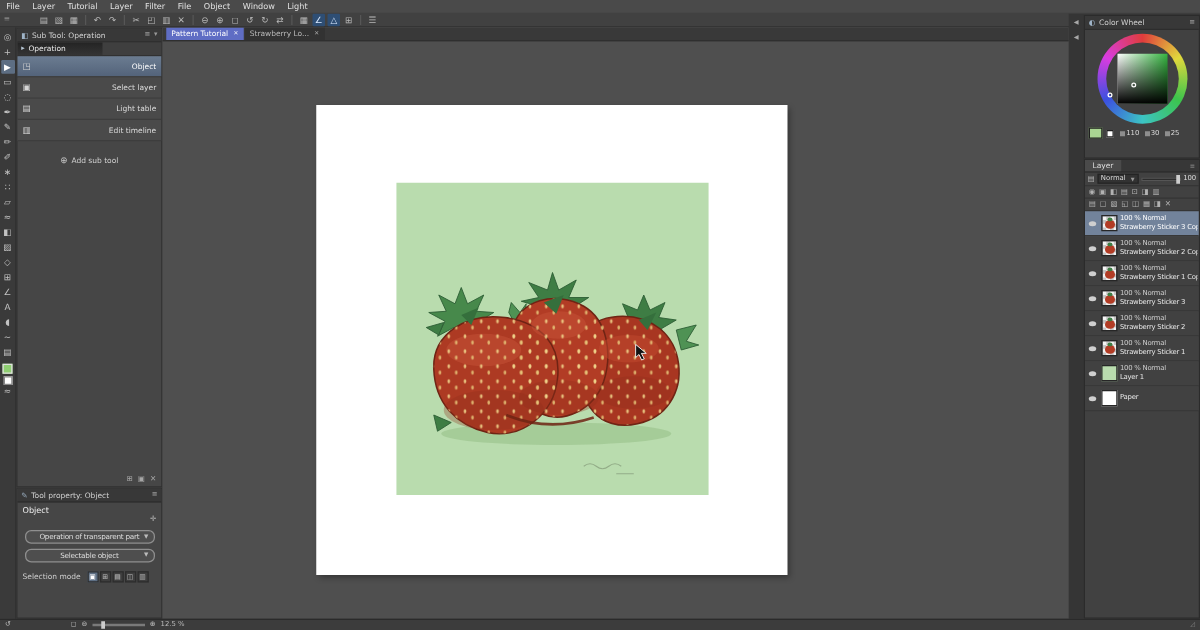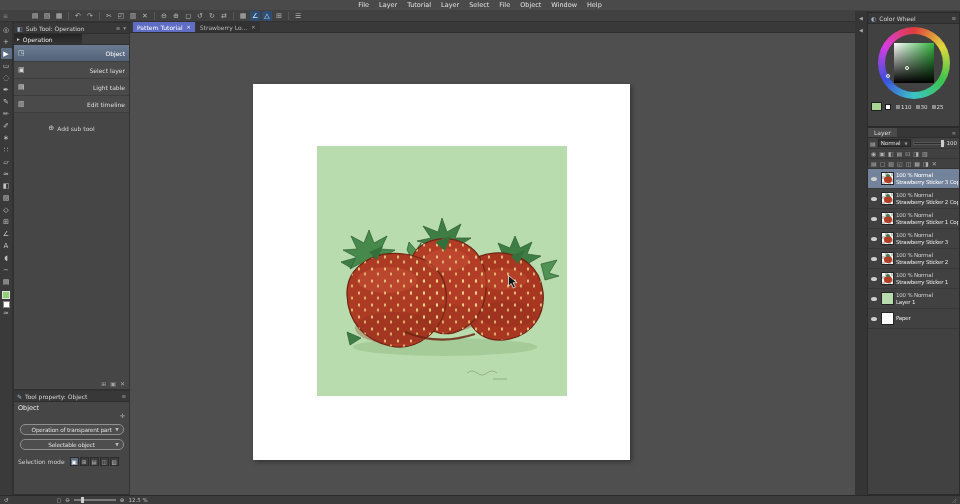--- a/index.html
+++ b/index.html
@@ -4,21 +4,21 @@
 <style>
   * { box-sizing: border-box; margin: 0; padding: 0; }
   html,body { background:#2e2e2e; }
   .app {
     position: relative; width: 960px; height: 504px; overflow: hidden;
     background:#4a4a4a; font-family:"DejaVu Sans", sans-serif; color:#ccc;
     -webkit-font-smoothing: antialiased;
   }
   
   .menubar { position:absolute; left:0; top:0; width:960px; height:10px; background:#4a4a4a;
-    display:flex; align-items:center; gap:10px; padding:0 5px; font-size:6.5px; color:#e0e0e0; z-index:9;justify-content:center; }
+    display:flex; align-items:center; gap:10px; padding:0 5px; font-size:6.5px; color:#e0e0e0; z-index:9; }
   .menubar span { cursor:default; }
   
   .toolbar { position:absolute; left:0; top:10px; width:960px; height:12px; background:#414141;
     border-bottom:1px solid #313131; display:flex; align-items:center; gap:2px; padding:0 3px; }
   .toolbar .lead { margin-right:20px; font-size:6px; color:#8f8f8f; }
   .ticon { width:10px; height:10px; display:flex; align-items:center; justify-content:center;
     font-size:7px; color:#b9b9b9; border-radius:1px; }
   .ticon.active { background:#2e4e74; color:#d8e8ff; }
   .tsep { width:1px; height:8px; background:#565656; margin:0 2px; }
   
@@ -141,25 +141,25 @@
 </head>
 <body>
 
 <div class="app">
 
   <div class="menubar">
     <span>File</span>
     <span>Layer</span>
     <span>Tutorial</span>
     <span>Layer</span>
-    <span>Select</span>
+    <span>Filter</span>
     <span>File</span>
     <span>Object</span>
     <span>Window</span>
-    <span>Help</span>
+    <span>Light</span>
   </div>
 
   <div class="toolbar">
     <span class="lead">≡</span>
     <span class="ticon">▤</span>
     <span class="ticon">▧</span>
     <span class="ticon">▦</span>
     <span class="tsep"></span>
     <span class="ticon">↶</span>
     <span class="ticon">↷</span>

